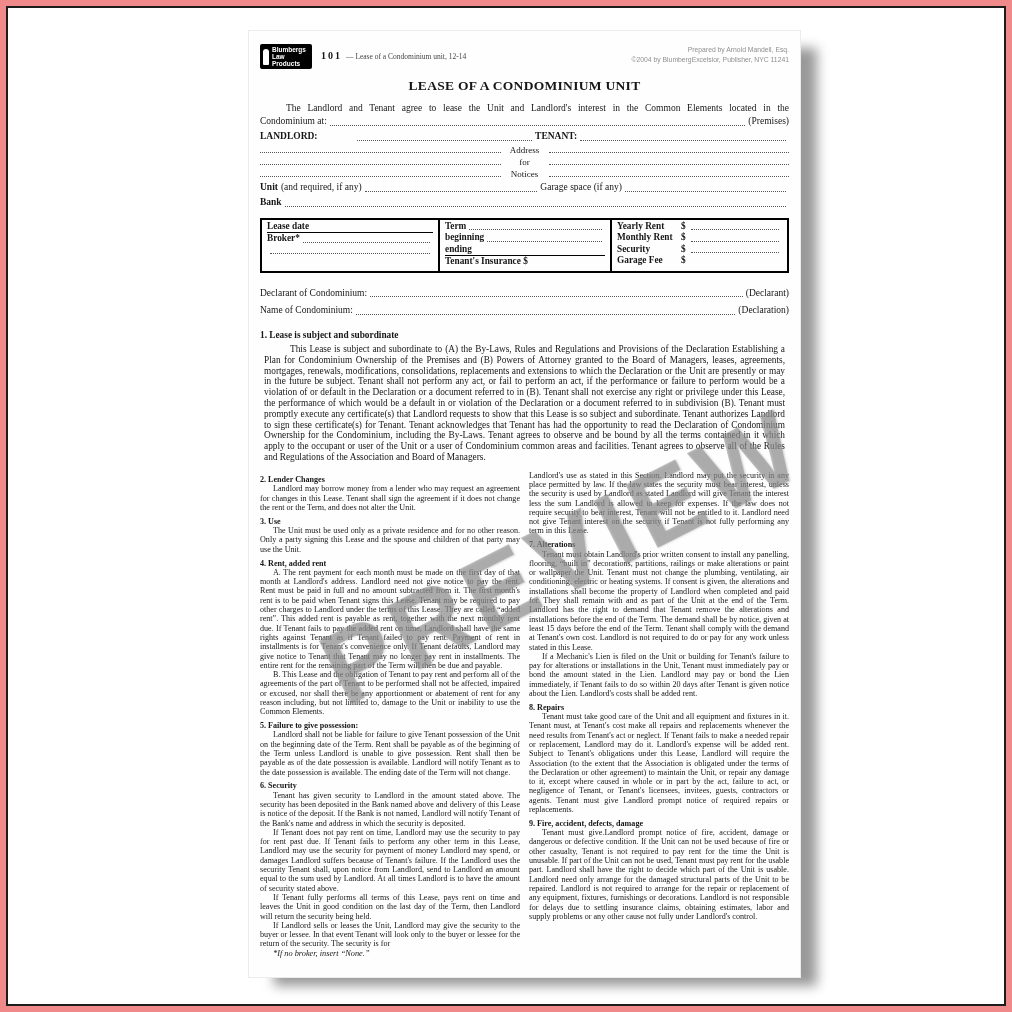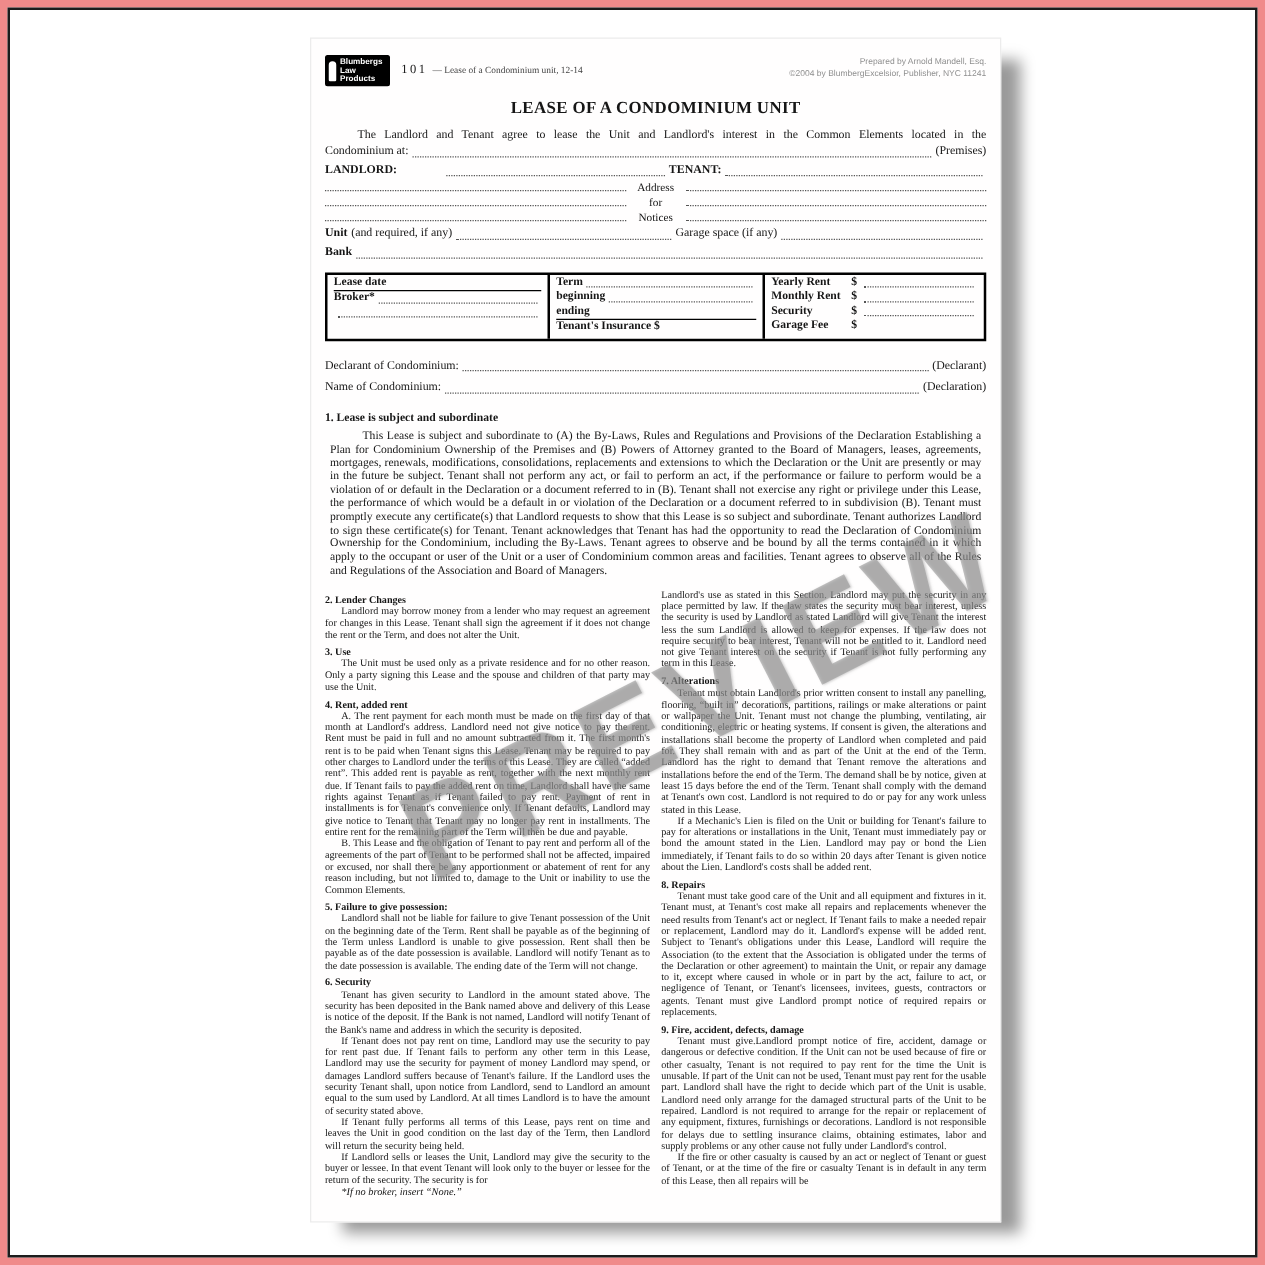--- a/index.html
+++ b/index.html
@@ -14,21 +14,21 @@
          box-shadow:21px 13px 11px -5px rgba(0,0,0,0.40);}
 
   
   .form-header{display:flex;align-items:flex-start;}
   .logo{width:52px;height:25px;background:#000;border-radius:2px;display:flex;align-items:center;
         padding:2px 3px;box-sizing:border-box;gap:3px;}
   .logo-fig{width:6px;height:16px;background:#fff;border-radius:3px 3px 1px 1px;flex:none;}
   .logo-text{font-family:"Liberation Sans",sans-serif;font-weight:bold;font-size:6.5px;color:#fff;
              line-height:1.1;display:flex;flex-direction:column;}
   .form-id{margin-left:9px;margin-top:1px;white-space:nowrap;}
-  .form-number{font-weight:normal;font-size:10px;letter-spacing:2px;}
+  .form-number{font-weight:bold;font-size:10px;letter-spacing:2px;}
   .form-caption{font-size:7.5px;color:#444;}
   .prepared{margin-left:auto;text-align:right;font-family:"Liberation Sans",sans-serif;
             font-size:6.8px;color:#8f8f8f;line-height:1.4;margin-top:1px;}
 
   .title{text-align:center;font-size:13.5px;font-weight:bold;margin:9px 0 8px 0;letter-spacing:0.3px;}
 
   
   .intro-line{font-size:9.5px;line-height:1.3;text-align:justify;text-align-last:justify;text-indent:26px;}
   .row{display:flex;align-items:flex-end;font-size:9.5px;line-height:1.55;}
   .dots{flex:1 1 auto;border-bottom:1px dotted #555;margin:0 3px 3px 3px;height:1px;}
@@ -248,21 +248,20 @@
 
         <h4>7.  Alterations</h4>
         <p>Tenant must obtain Landlord's prior written consent to install any panelling, flooring, “built in” decorations, partitions, railings or make alterations or paint or wallpaper the Unit. Tenant must not change the plumbing, ventilating, air conditioning, electric or heating systems. If consent is given, the alterations and installations shall become the property of Landlord when completed and paid for. They shall remain with and as part of the Unit at the end of the Term. Landlord has the right to demand that Tenant remove the alterations and installations before the end of the Term. The demand shall be by notice, given at least 15 days before the end of the Term. Tenant shall comply with the demand at Tenant's own cost. Landlord is not required to do or pay for any work unless stated in this Lease.</p>
         <p>If a Mechanic's Lien is filed on the Unit or building for Tenant's failure to pay for alterations or installations in the Unit, Tenant must immediately pay or bond the amount stated in the Lien. Landlord may pay or bond the Lien immediately, if Tenant fails to do so within 20 days after Tenant is given notice about the Lien. Landlord's costs shall be added rent.</p>
 
         <h4>8. Repairs</h4>
         <p>Tenant must take good care of the Unit and all equipment and fixtures in it. Tenant must, at Tenant's cost make all repairs and replacements whenever the need results from Tenant's act or neglect. If Tenant fails to make a needed repair or replacement, Landlord may do it. Landlord's expense will be added rent. Subject to Tenant's obligations under this Lease, Landlord will require the Association (to the extent that the Association is obligated under the terms of the Declaration or other agreement) to maintain the Unit, or repair any damage to it, except where caused in whole or in part by the act, failure to act, or negligence of Tenant, or Tenant's licensees, invitees, guests, contractors or agents. Tenant must give Landlord prompt notice of required repairs or replacements.</p>
 
         <h4>9.  Fire, accident, defects, damage</h4>
         <p>Tenant must give.Landlord prompt notice of fire, accident, damage or dangerous or defective condition. If the Unit can not be used because of fire or other casualty, Tenant is not required to pay rent for the time the Unit is unusable. If part of the Unit can not be used, Tenant must pay rent for the usable part. Landlord shall have the right to decide which part of the Unit is usable. Landlord need only arrange for the damaged structural parts of the Unit to be repaired. Landlord is not required to arrange for the repair or replacement of any equipment, fixtures, furnishings or decorations. Landlord is not responsible for delays due to settling insurance claims, obtaining estimates, labor and supply problems or any other cause not fully under Landlord's control.</p>
-        <p>If the fire or other casualty is caused by an act or neglect of Tenant or guest of Tenant, or at the time of the fire or casualty Tenant is in default in any term of this Lease, then all repairs will be</p>
       </div>
 
     </div>
   </div>
 
   <div class="watermark">PREVIEW</div>
 
   <div class="frame-outer"></div>
   <div class="frame-inner"></div>
 </div>

